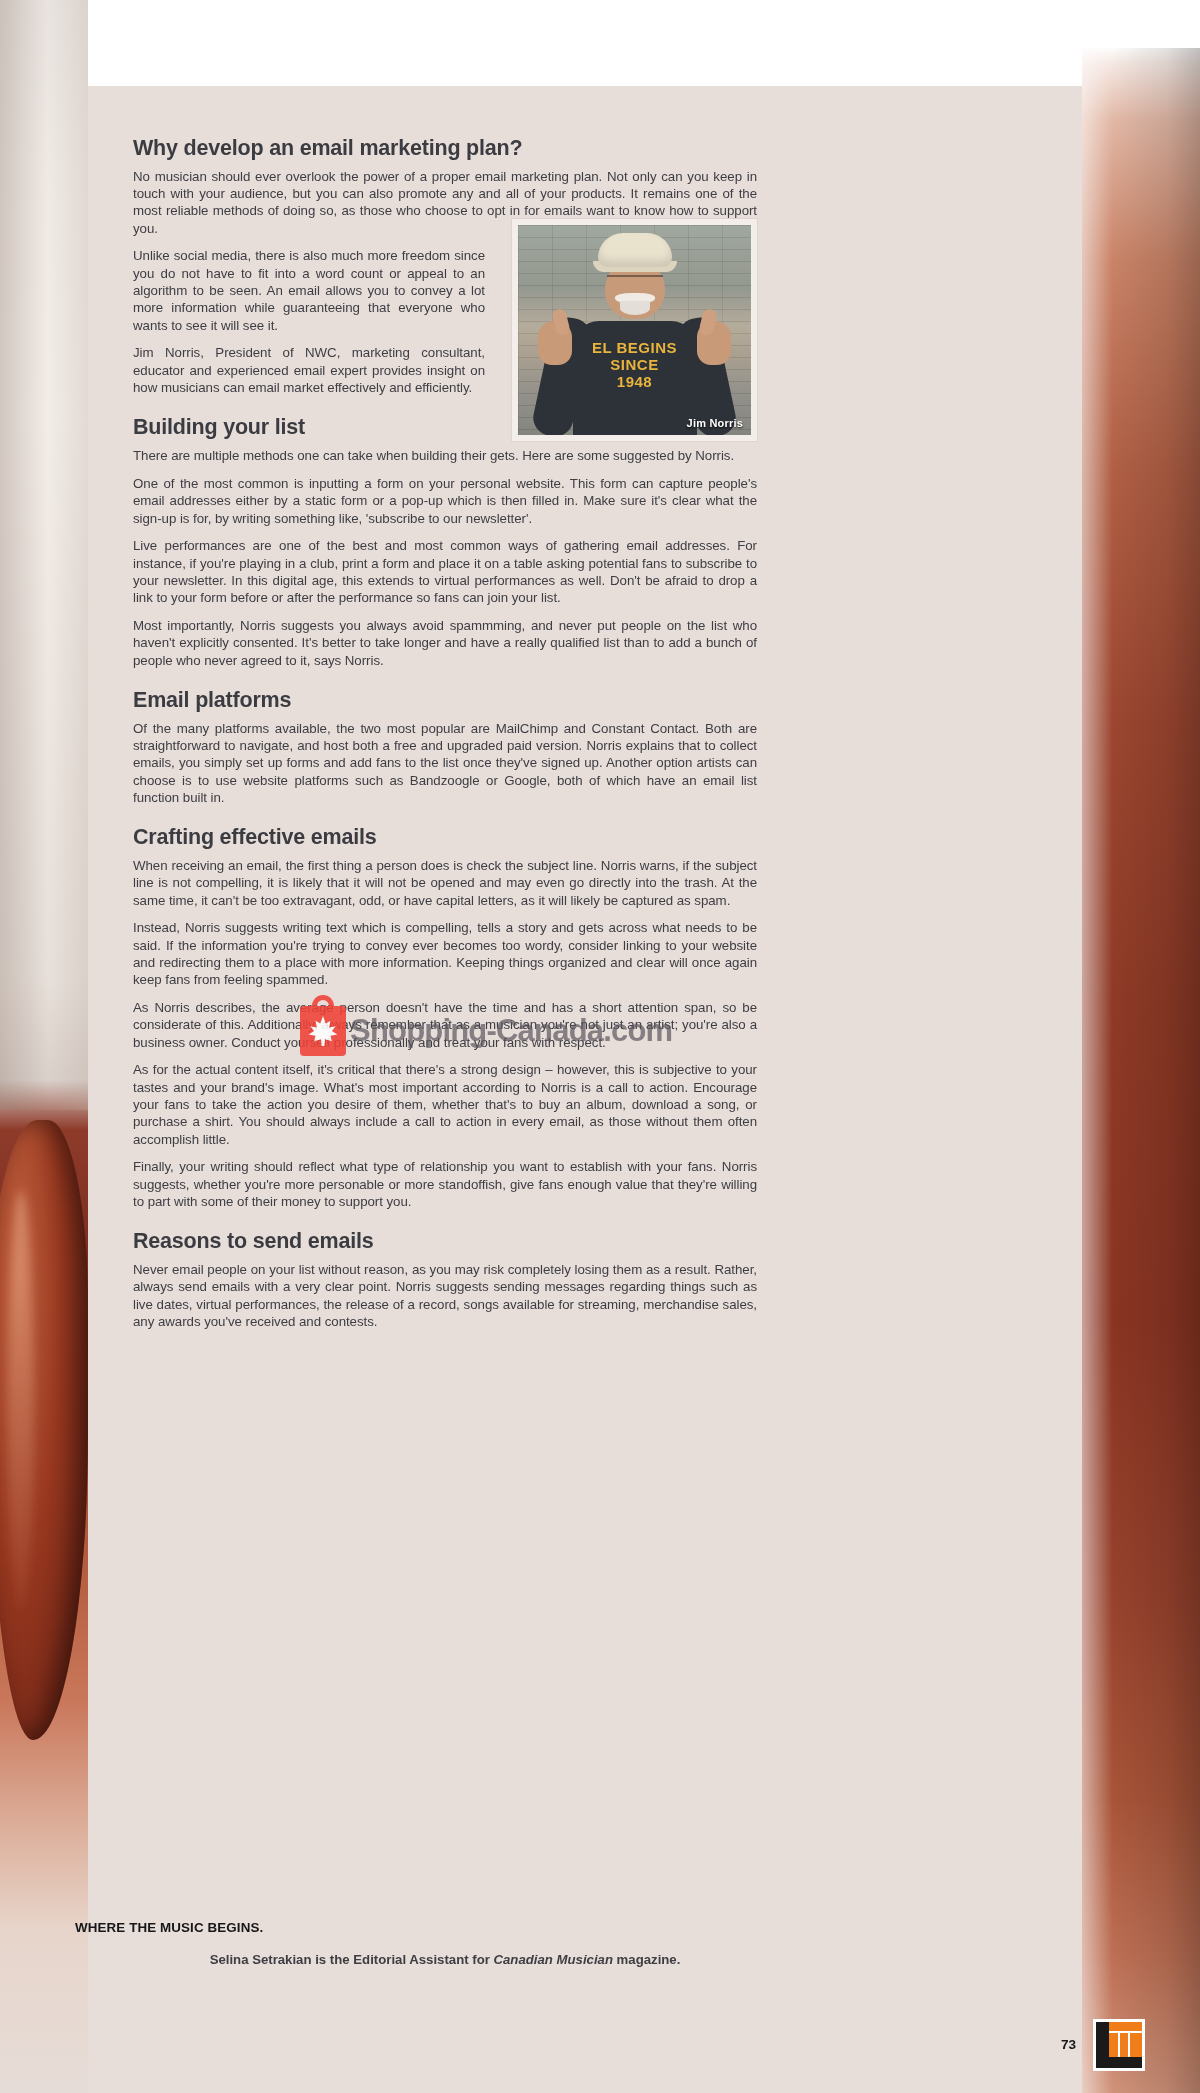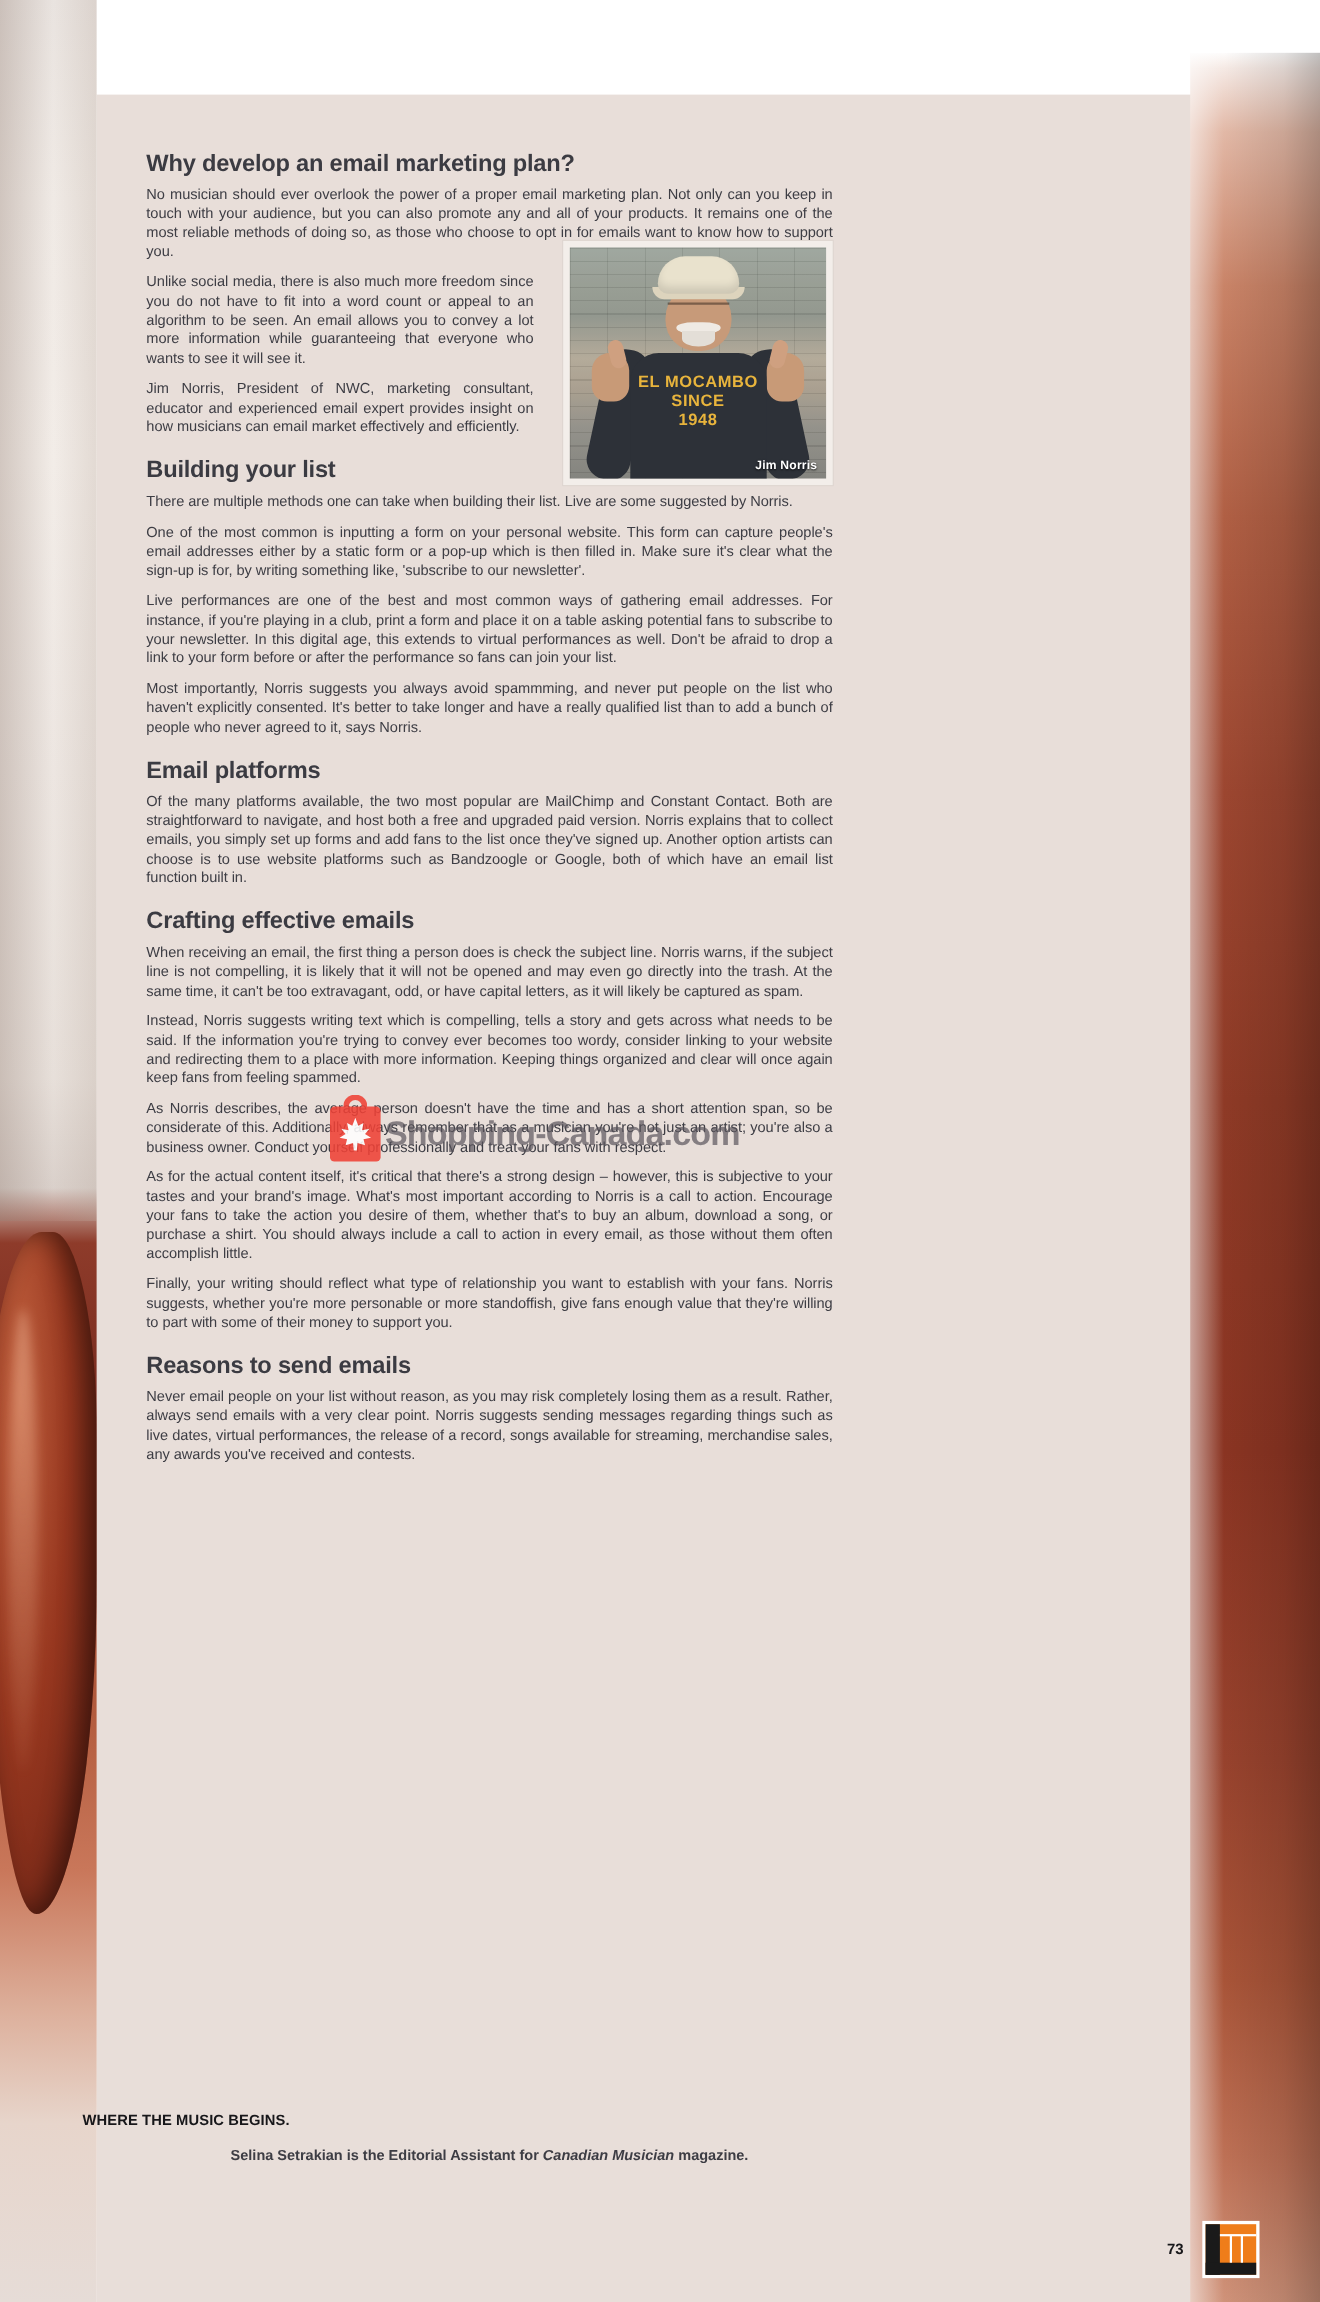--- a/index.html
+++ b/index.html
@@ -339,21 +339,21 @@
     <div class="photo">
       <div class="stone"></div>
       <div class="p-arm left"></div>
       <div class="p-arm right"></div>
       <div class="p-hand left"></div>
       <div class="p-hand right"></div>
       <div class="p-thumb left"></div>
       <div class="p-thumb right"></div>
       <div class="p-shirt">
         <div class="p-shirt-text">
-          <div>EL MOCAMBO</div>
+          <div>EL BEGINS</div>
           <div>SINCE</div>
           <div>1948</div>
         </div>
       </div>
       <div class="p-face"></div>
       <div class="p-glasses"></div>
       <div class="p-stache"></div>
       <div class="p-beard"></div>
       <div class="p-cap-brim"></div>
       <div class="p-cap"></div>
@@ -362,21 +362,21 @@
   </div>
 
   <div class="content">
 
     <h2 class="section-head">Why develop an email marketing plan?</h2>
     <p class="body">No musician should ever overlook the power of a proper email marketing plan. Not only can you keep in touch with your audience, but you can also promote any and all of your products. It remains one of the most reliable methods of doing so, as those who choose to opt in for emails want to know how to support you.</p>
     <p class="body narrow">Unlike social media, there is also much more freedom since you do not have to fit into a word count or appeal to an algorithm to be seen. An email allows you to convey a lot more information while guaranteeing that everyone who wants to see it will see it.</p>
     <p class="body narrow">Jim Norris, President of NWC, marketing consultant, educator and experienced email expert provides insight on how musicians can email market effectively and efficiently.</p>
 
     <h2 class="section-head spaced">Building your list</h2>
-    <p class="body">There are multiple methods one can take when building their list. Live are some suggested by Norris.</p>
+    <p class="body">There are multiple methods one can take when building their gets. Here are some suggested by Norris.</p>
     <p class="body">One of the most common is inputting a form on your personal website. This form can capture people's email addresses either by a static form or a pop-up which is then filled in. Make sure it's clear what the sign-up is for, by writing something like, 'subscribe to our newsletter'.</p>
     <p class="body">Live performances are one of the best and most common ways of gathering email addresses. For instance, if you're playing in a club, print a form and place it on a table asking potential fans to subscribe to your newsletter. In this digital age, this extends to virtual performances as well. Don't be afraid to drop a link to your form before or after the performance so fans can join your list.</p>
     <p class="body">Most importantly, Norris suggests you always avoid spammming, and never put people on the list who haven't explicitly consented. It's better to take longer and have a really qualified list than to add a bunch of people who never agreed to it, says Norris.</p>
 
     <h2 class="section-head spaced">Email platforms</h2>
     <p class="body">Of the many platforms available, the two most popular are MailChimp and Constant Contact. Both are straightforward to navigate, and host both a free and upgraded paid version. Norris explains that to collect emails, you simply set up forms and add fans to the list once they've signed up. Another option artists can choose is to use website platforms such as Bandzoogle or Google, both of which have an email list function built in.</p>
 
     <h2 class="section-head spaced">Crafting effective emails</h2>
     <p class="body">When receiving an email, the first thing a person does is check the subject line. Norris warns, if the subject line is not compelling, it is likely that it will not be opened and may even go directly into the trash. At the same time, it can't be too extravagant, odd, or have capital letters, as it will likely be captured as spam.</p>
     <p class="body">Instead, Norris suggests writing text which is compelling, tells a story and gets across what needs to be said. If the information you're trying to convey ever becomes too wordy, consider linking to your website and redirecting them to a place with more information. Keeping things organized and clear will once again keep fans from feeling spammed.</p>

